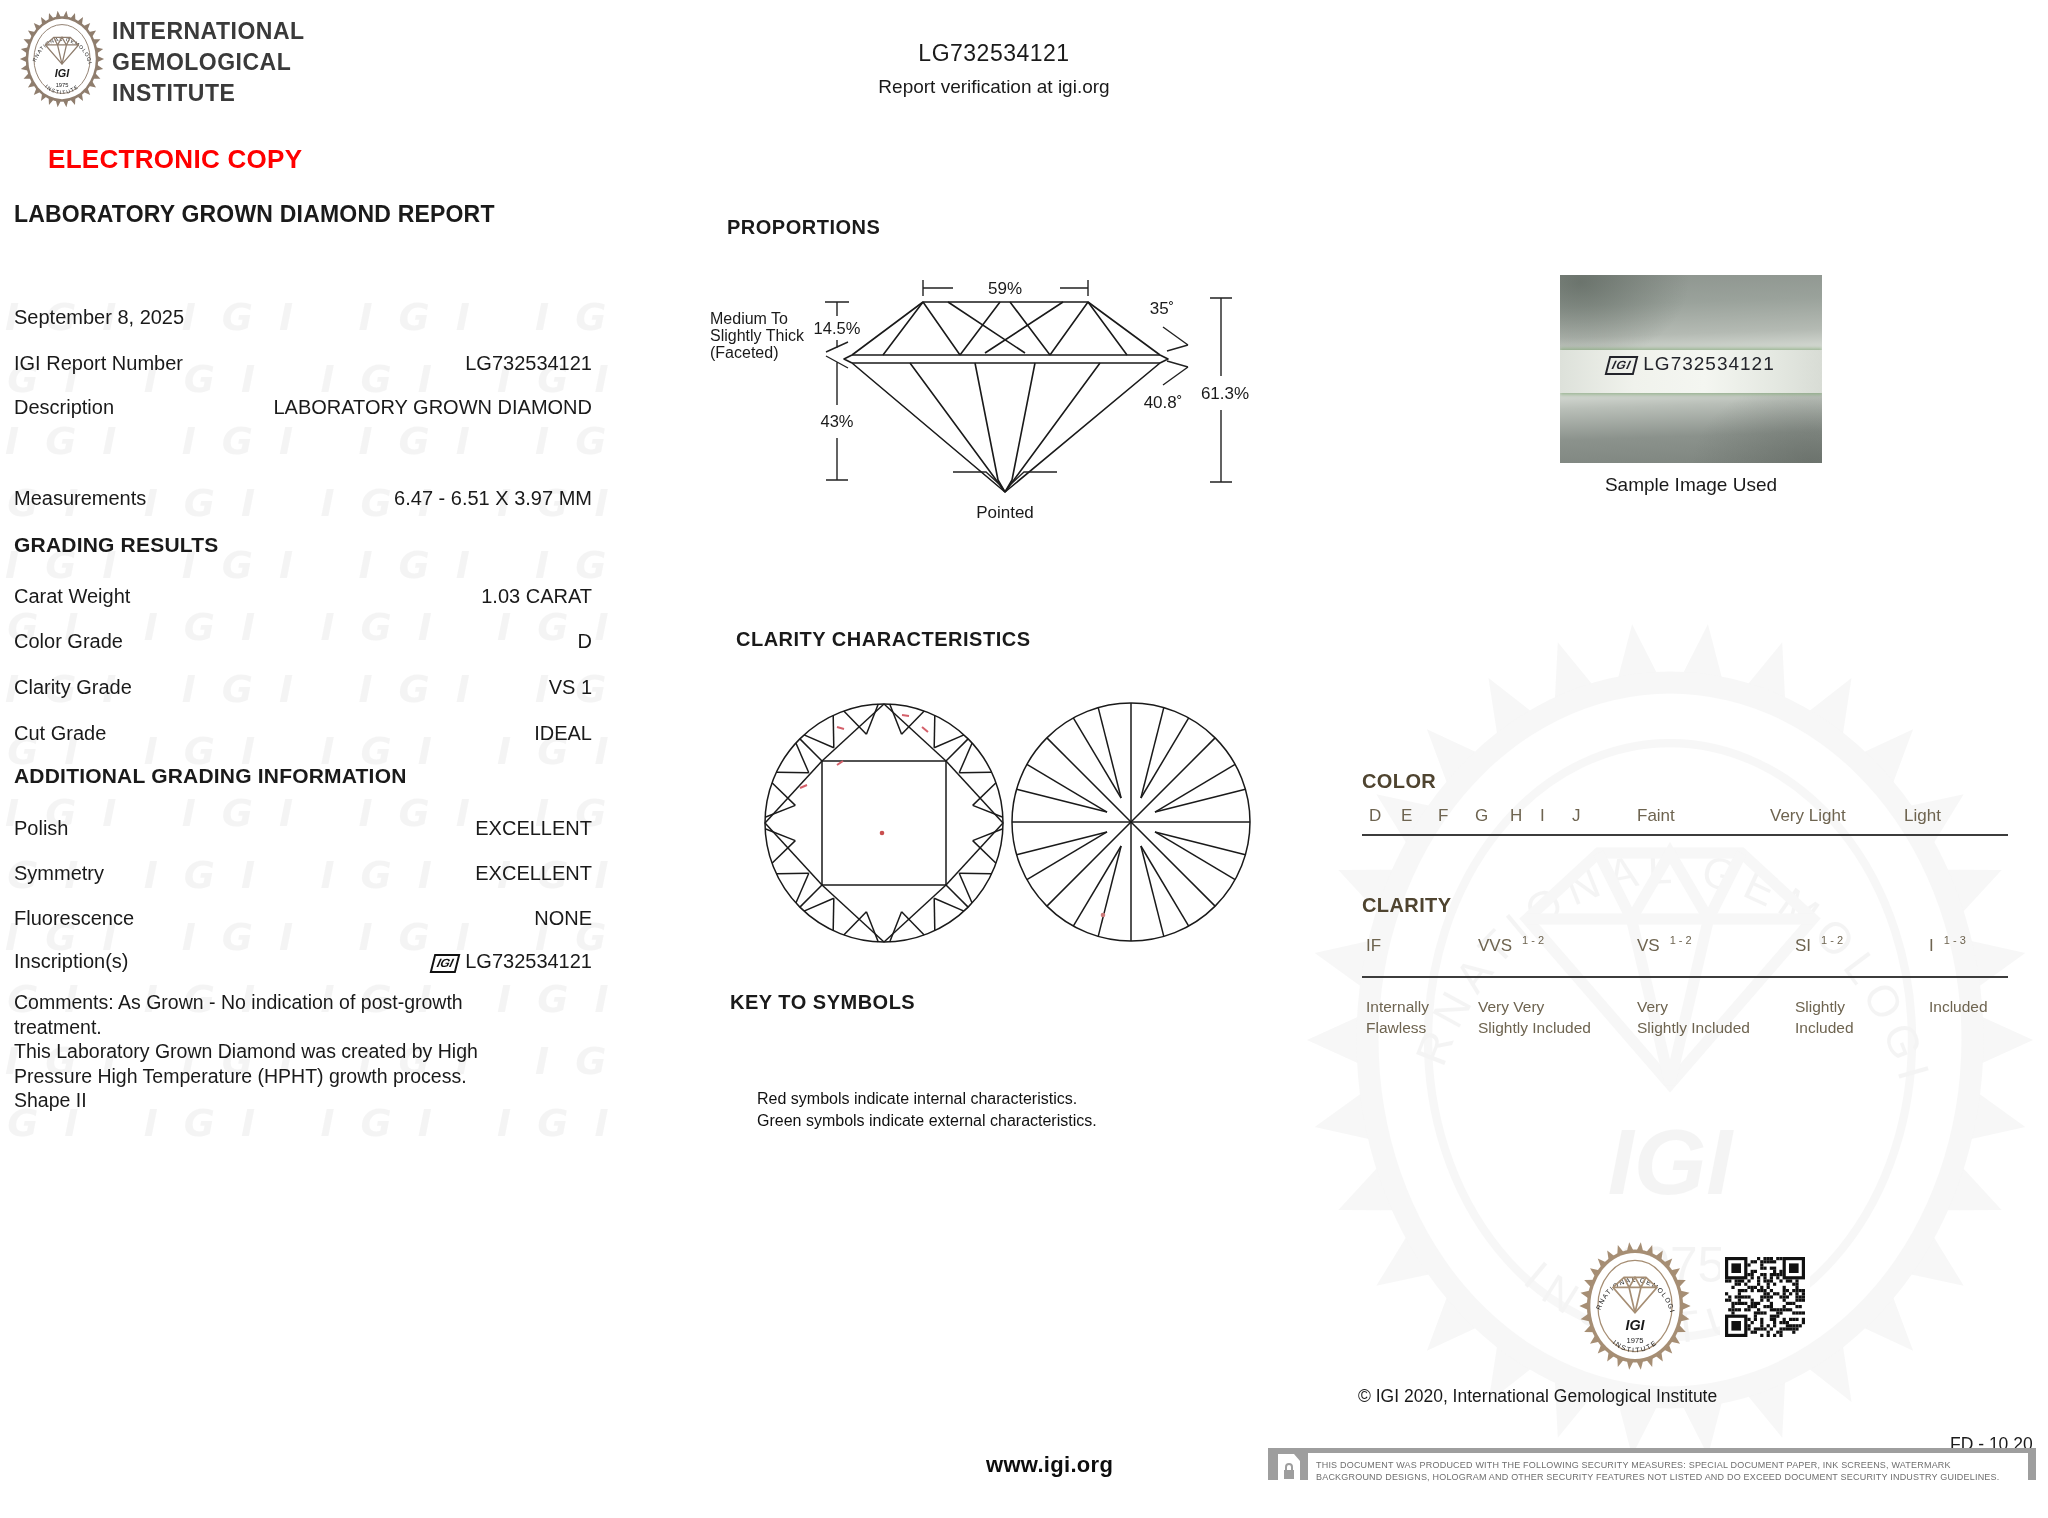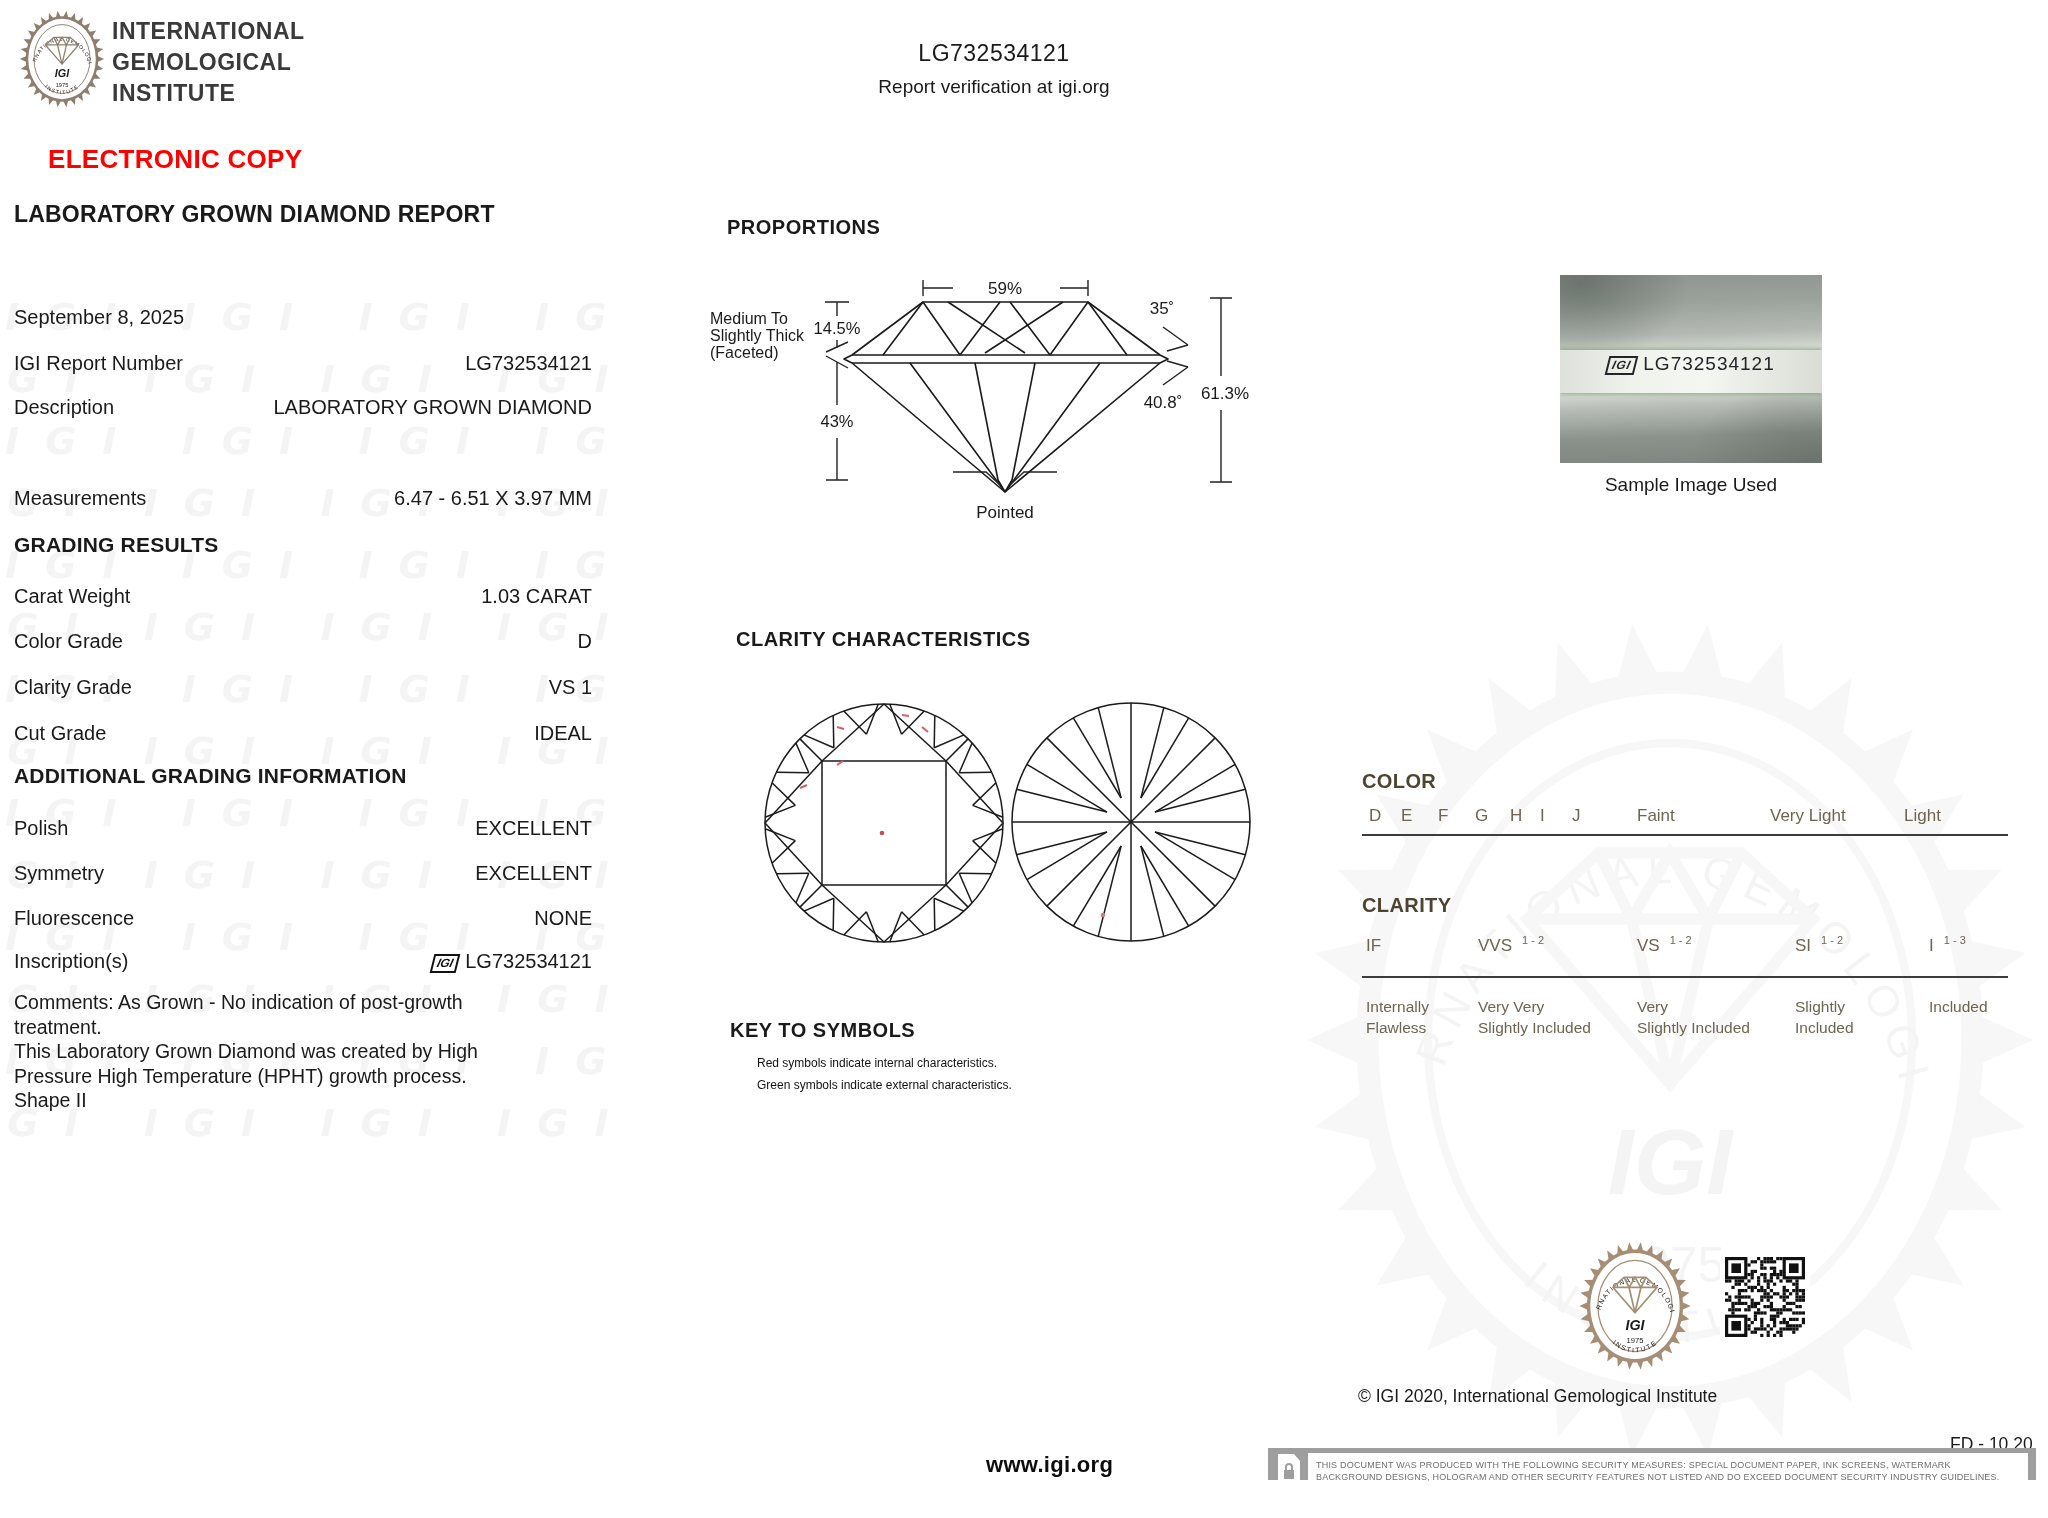--- a/index.html
+++ b/index.html
@@ -25,21 +25,21 @@
   .row .val{white-space:nowrap;text-align:right;}
   .sec-head{left:14px;font-weight:bold;font-size:21px;letter-spacing:.2px;}
   .comments{left:14px;top:990px;width:590px;font-size:19.5px;line-height:24.6px;}
   .igi-mark{display:inline-block;border:2px solid #111;transform:skewX(-14deg);
             font:italic 700 12px "Liberation Sans",sans-serif;padding:0 3px;line-height:15px;
             margin-right:7px;vertical-align:1px;color:#111;}
 
   
   .h-small{font-weight:bold;font-size:20px;letter-spacing:.5px;}
   svg text{font-family:"Liberation Sans",sans-serif;fill:#1a1a1a;}
-  .key-lines{left:757px;top:1052px;font-size:12px;line-height:22px;color:#111;}
+  .key-lines{left:757px;top:1088px;font-size:16px;line-height:22px;color:#111;}
 
   
   .sample-img{left:1560px;top:275px;width:262px;height:188px;overflow:hidden;
     background:
       radial-gradient(ellipse 150px 110px at 8% 4%, rgba(70,80,72,.50), rgba(0,0,0,0) 72%),
       radial-gradient(ellipse 170px 120px at 96% 100%, rgba(85,92,86,.45), rgba(0,0,0,0) 70%),
       linear-gradient(178deg,#8e958f 0%,#9aa29b 16%,#b4bab3 32%,#d6dbd4 42%,
                       #e9ece7 50%,#dfe3dd 58%,#b9bfb8 68%,#8b928c 84%,#7e857f 100%);}
   .sample-img .band{position:absolute;left:0;top:40%;width:100%;height:23%;
       background:linear-gradient(90deg,#dde1da,#f0f2ec 28%,#f4f6f1 55%,#e4e8e1 82%,#d8dcd5);
@@ -327,21 +327,21 @@
           <path d="M18,-108 L25,-107"></path>
           <path d="M38,-96 L44,-91"></path>
         <path d="M-47,-58 L-41,-62"></path>
           <path d="M-84,-35 L-77,-38"></path>
       </g>
       <circle cx="127" cy="136" r="2.3" fill="#c94f4f"></circle>
       <circle cx="348" cy="218" r="2.3" fill="#cc7a7a"></circle>
     </g>
   </svg>
 
-  <div class="abs h-small" style="left:730px;top:991px;margin-top:28px;">KEY TO SYMBOLS</div>
+  <div class="abs h-small" style="left:730px;top:991px;">KEY TO SYMBOLS</div>
   <div class="abs key-lines">
     <div>Red symbols indicate internal characteristics.</div>
     <div>Green symbols indicate external characteristics.</div>
   </div>
 
   <div class="abs scale-title" style="left:1362px;top:770px;">COLOR</div>
   <span class="scale-item" style="left:1369px;top:806px;">D</span>
   <span class="scale-item" style="left:1401px;top:806px;">E</span>
   <span class="scale-item" style="left:1438px;top:806px;">F</span>
   <span class="scale-item" style="left:1475px;top:806px;">G</span>

